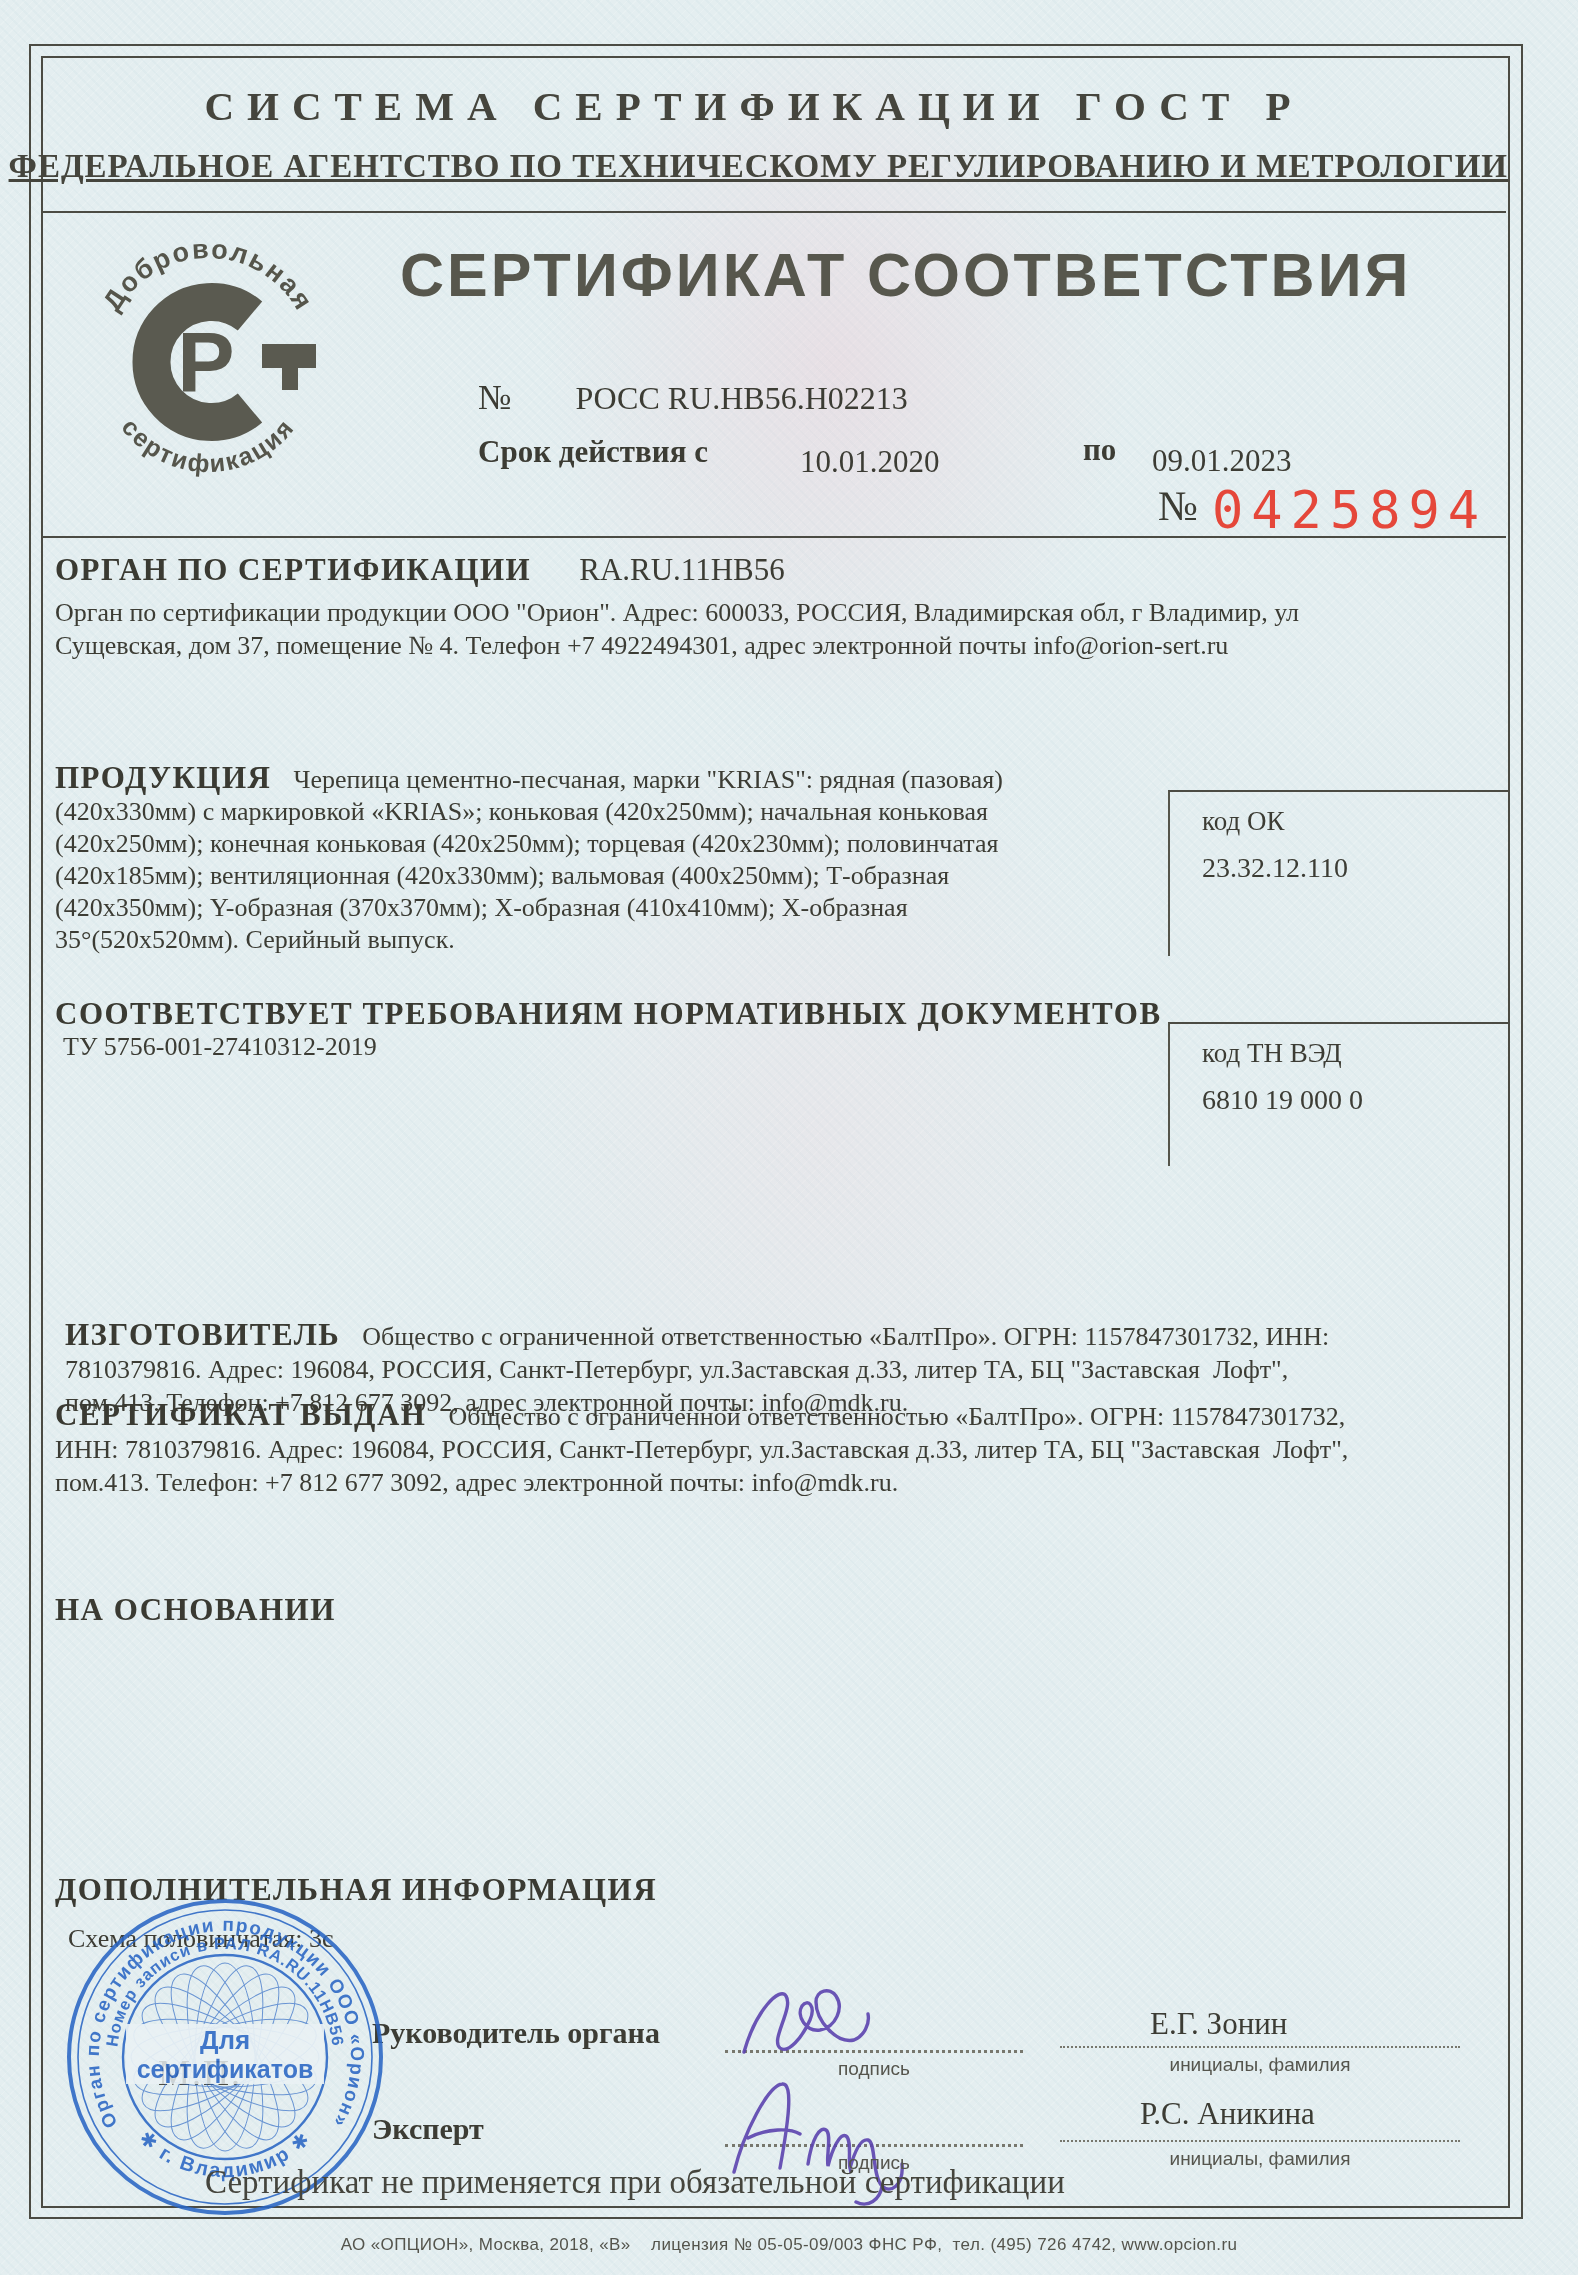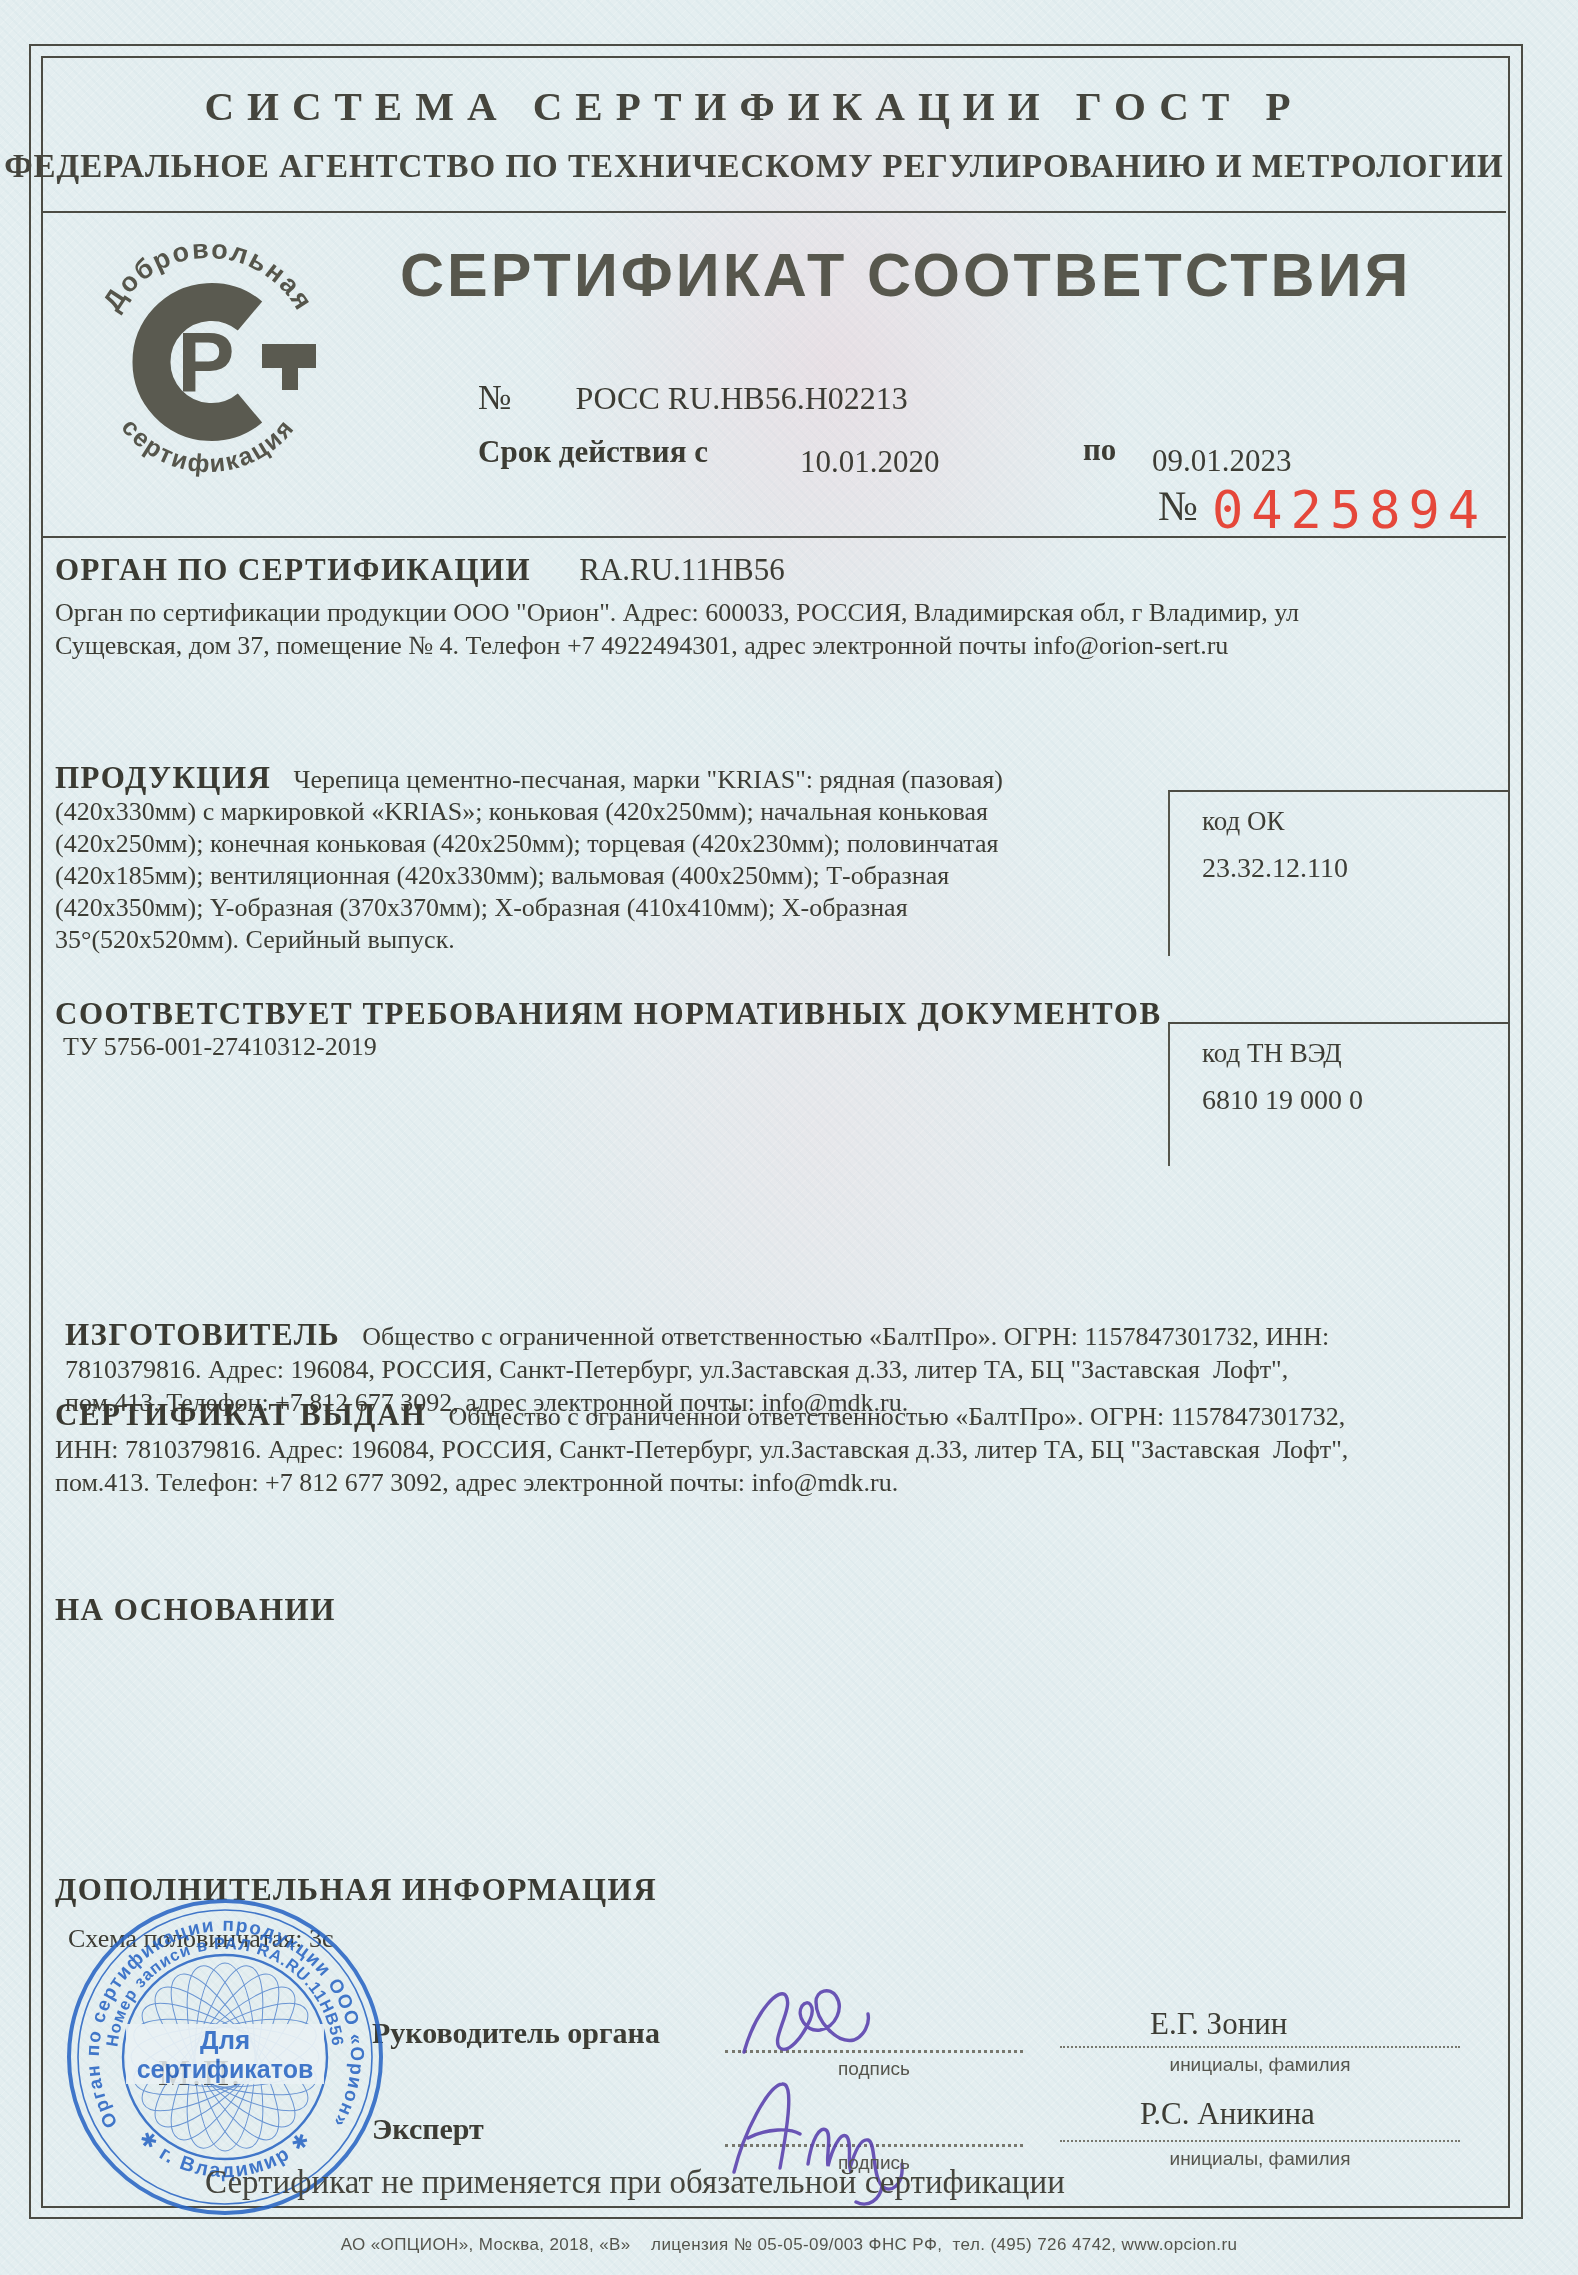--- a/index.html
+++ b/index.html
@@ -46,21 +46,21 @@
 </style>
 </head>
 <body>
 
 <div class="page">
 
   <div class="frame" style="left:29px;top:44px;width:1490px;height:2171px;"></div>
   <div class="frame" style="left:41px;top:56px;width:1465px;height:2148px;border-width:2.5px;"></div>
 
   <div class="abs hdr-sys" style="left:0;right:70px;top:82px;text-align:center;">СИСТЕМА СЕРТИФИКАЦИИ ГОСТ Р</div>
-  <div class="abs hdr-agency" style="left:0;right:70px;top:148px;text-align:center;">ФЕДЕРАЛЬНОЕ АГЕНТСТВО ПО ТЕХНИЧЕСКОМУ РЕГУЛИРОВАНИЮ И МЕТРОЛОГИИ</div>
+  <div class="abs hdr-agency" style="left:0;right:70px;top:148px;text-align:right;text-decoration:underline;">ФЕДЕРАЛЬНОЕ АГЕНТСТВО ПО ТЕХНИЧЕСКОМУ РЕГУЛИРОВАНИЮ И МЕТРОЛОГИИ</div>
   <div class="hline" style="left:43px;top:211px;width:1463px;"></div>
 
   <svg class="abs" style="left:76px;top:232px;" width="264" height="250" viewBox="0 0 264 250">
     <defs>
       <path id="logoTop" d="M 30,128 A 102 102 0 0 1 234,128"></path>
       <path id="logoBottom" d="M 24,132 A 108 108 0 0 0 240,132"></path>
     </defs>
     <text font-family="Liberation Sans, DejaVu Sans, sans-serif" font-size="27" font-weight="bold" fill="#55554b" letter-spacing="2">
       <textPath href="#logoTop" startOffset="50%" text-anchor="middle">Добровольная</textPath>
     </text>

